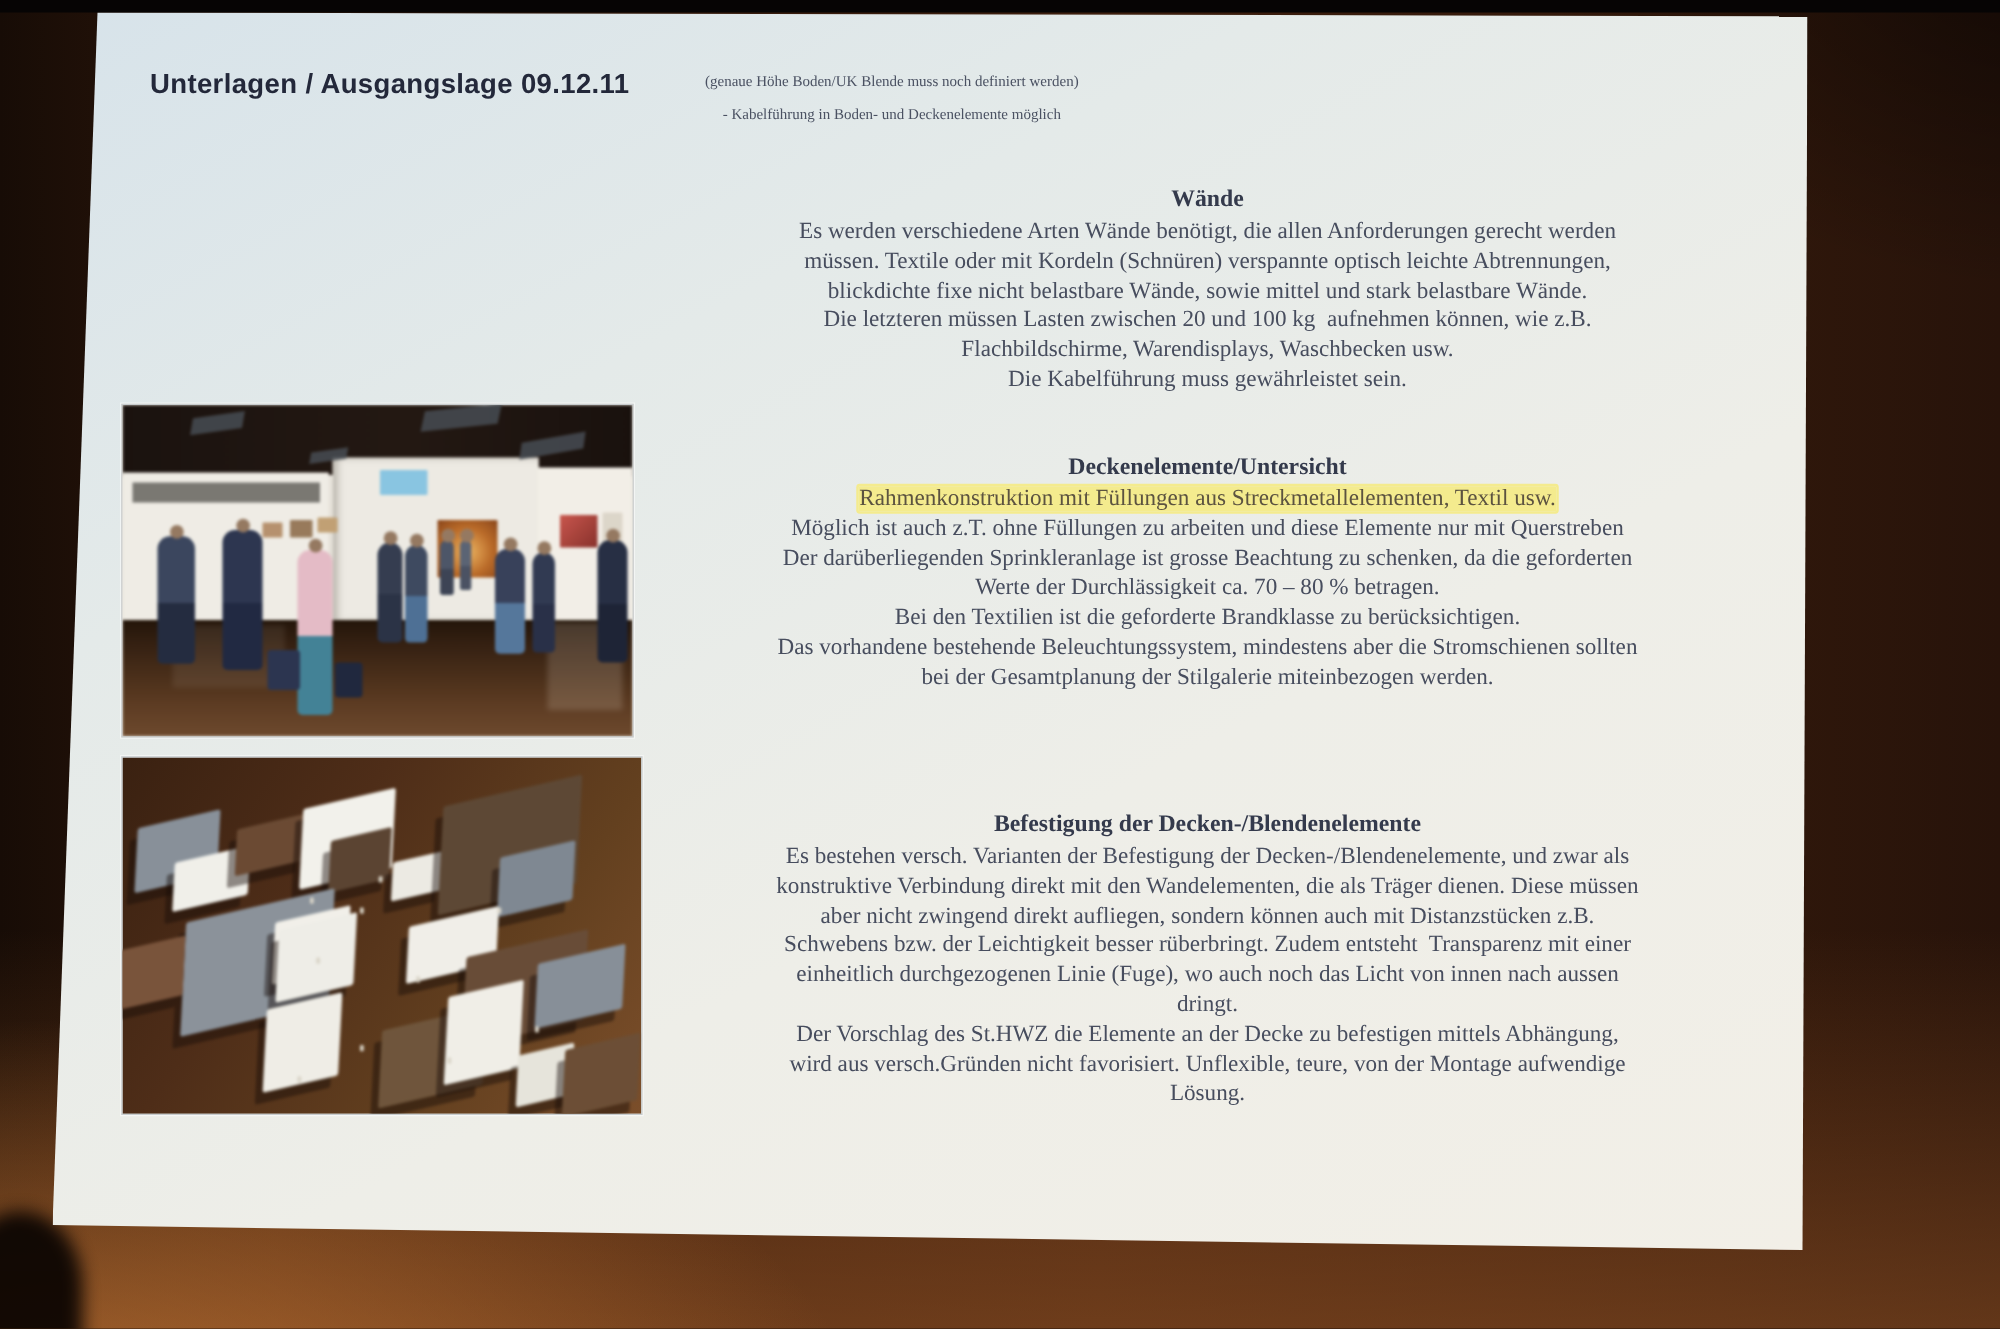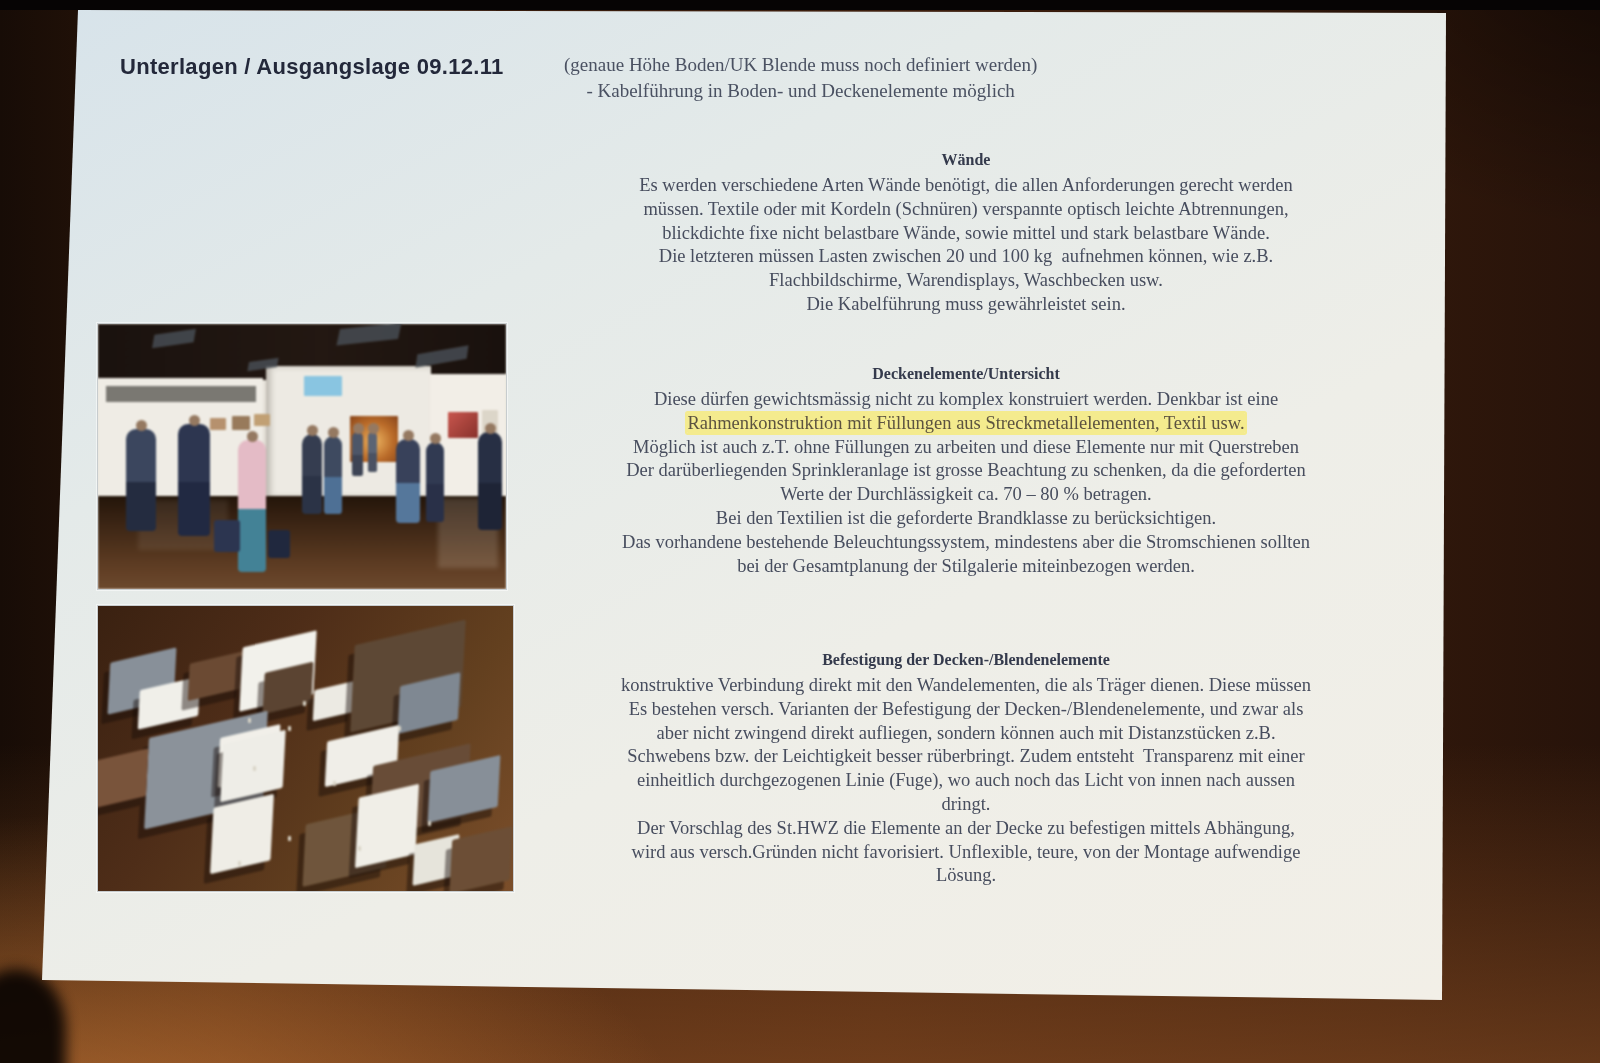--- a/index.html
+++ b/index.html
@@ -17,25 +17,25 @@
     background:#090402;border-radius:50% 50% 10% 10%;filter:blur(7px);opacity:.92;}
   
   #slide{position:absolute;left:42px;top:8px;width:1406px;height:994px;
     clip-path:polygon(36px 2px,1404px 5px,1400px 992px,0px 972px);
     background:linear-gradient(152deg,#d7e3ea 0%,#e4eae9 30%,#eeeeе8 62%,#f2efe7 100%);
     background:linear-gradient(152deg,#d7e3ea 0%,#e4eae9 30%,#eeeee8 62%,#f2efe7 100%);}
   #slide-content{position:absolute;inset:0;filter:blur(.35px);color:#474d5e;}
   #slide-title{position:absolute;left:78px;top:46px;
     font-family:"Liberation Sans",sans-serif;font-weight:bold;font-size:22px;
     letter-spacing:.3px;color:#23283a;}
-  #intro{position:absolute;left:522px;top:44px;font-size:19px;line-height:26px;
+  #intro{position:absolute;left:522px;top:44px;font-size:12px;line-height:26px;
     white-space:pre-wrap;color:#4a5162;}
   .section{position:absolute;left:518px;width:812px;font-size:18.5px;line-height:23.8px;}
   #sec-0{top:140px;} #sec-1{top:354px;} #sec-2{top:640px;}
-  .sec-heading{font-weight:bold;color:#343a4c;font-size:16px;line-height:24px;margin-bottom:2px;}
+  .sec-heading{font-weight:bold;color:#343a4c;font-size:19px;line-height:24px;margin-bottom:2px;}
   .tline{white-space:pre-wrap;}
   .hl{background:#f4eb8e;box-shadow:0 0 0 2px #f4eb8e;border-radius:1px;color:#5c5340;}
   
   .slide-img{position:absolute;overflow:hidden;border:1px solid #c7ccce;
     box-shadow:0 0 0 1px rgba(255,255,255,.5);}
   #photo{left:55px;top:315px;width:408px;height:265px;background:#e5e1d8;}
   #model{left:55px;top:597px;width:415px;height:285px;
     background:linear-gradient(125deg,#3a2111 0%,#4e2d18 35%,#63401f 70%,#7b4e2a 100%);}
   .img-inner{position:absolute;inset:0;filter:blur(1.3px) saturate(.92);}
   
@@ -80,35 +80,34 @@
             <div class="tline"><span>müssen. Textile oder mit Kordeln (Schnüren) verspannte optisch leichte Abtrennungen,</span></div>
             <div class="tline"><span>blickdichte fixe nicht belastbare Wände, sowie mittel und stark belastbare Wände.</span></div>
             <div class="tline"><span>Die letzteren müssen Lasten zwischen 20 und 100 kg  aufnehmen können, wie z.B.</span></div>
             <div class="tline"><span>Flachbildschirme, Warendisplays, Waschbecken usw.</span></div>
             <div class="tline"><span>Die Kabelführung muss gewährleistet sein.</span></div>
           </div>
       </div>
       <div class="section" id="sec-1">
         <div class="sec-heading">Deckenelemente/Untersicht</div>
         <div>
-            <div class="tline"><span>Diese dürfen gewichtsmässig nicht zu komplex konstruiert werden. Denkbar ist eine</span></div>
             <div class="tline"><span class="hl">Rahmenkonstruktion mit Füllungen aus Streckmetallelementen, Textil usw.</span></div>
             <div class="tline"><span>Möglich ist auch z.T. ohne Füllungen zu arbeiten und diese Elemente nur mit Querstreben</span></div>
             <div class="tline"><span>Der darüberliegenden Sprinkleranlage ist grosse Beachtung zu schenken, da die geforderten</span></div>
             <div class="tline"><span>Werte der Durchlässigkeit ca. 70 – 80 % betragen.</span></div>
             <div class="tline"><span>Bei den Textilien ist die geforderte Brandklasse zu berücksichtigen.</span></div>
             <div class="tline"><span>Das vorhandene bestehende Beleuchtungssystem, mindestens aber die Stromschienen sollten</span></div>
             <div class="tline"><span>bei der Gesamtplanung der Stilgalerie miteinbezogen werden.</span></div>
           </div>
       </div>
       <div class="section" id="sec-2">
         <div class="sec-heading">Befestigung der Decken-/Blendenelemente</div>
         <div>
+            <div class="tline"><span>Es bestehen versch. Varianten der Befestigung der Decken-/Blendenelemente, und zwar als</span></div>
             <div class="tline"><span>konstruktive Verbindung direkt mit den Wandelementen, die als Träger dienen. Diese müssen</span></div>
-            <div class="tline"><span>Es bestehen versch. Varianten der Befestigung der Decken-/Blendenelemente, und zwar als</span></div>
             <div class="tline"><span>aber nicht zwingend direkt aufliegen, sondern können auch mit Distanzstücken z.B.</span></div>
             <div class="tline"><span>Schwebens bzw. der Leichtigkeit besser rüberbringt. Zudem entsteht  Transparenz mit einer</span></div>
             <div class="tline"><span>einheitlich durchgezogenen Linie (Fuge), wo auch noch das Licht von innen nach aussen</span></div>
             <div class="tline"><span>dringt.</span></div>
             <div class="tline"><span>Der Vorschlag des St.HWZ die Elemente an der Decke zu befestigen mittels Abhängung,</span></div>
             <div class="tline"><span>wird aus versch.Gründen nicht favorisiert. Unflexible, teure, von der Montage aufwendige</span></div>
             <div class="tline"><span>Lösung.</span></div>
           </div>
       </div>
 

